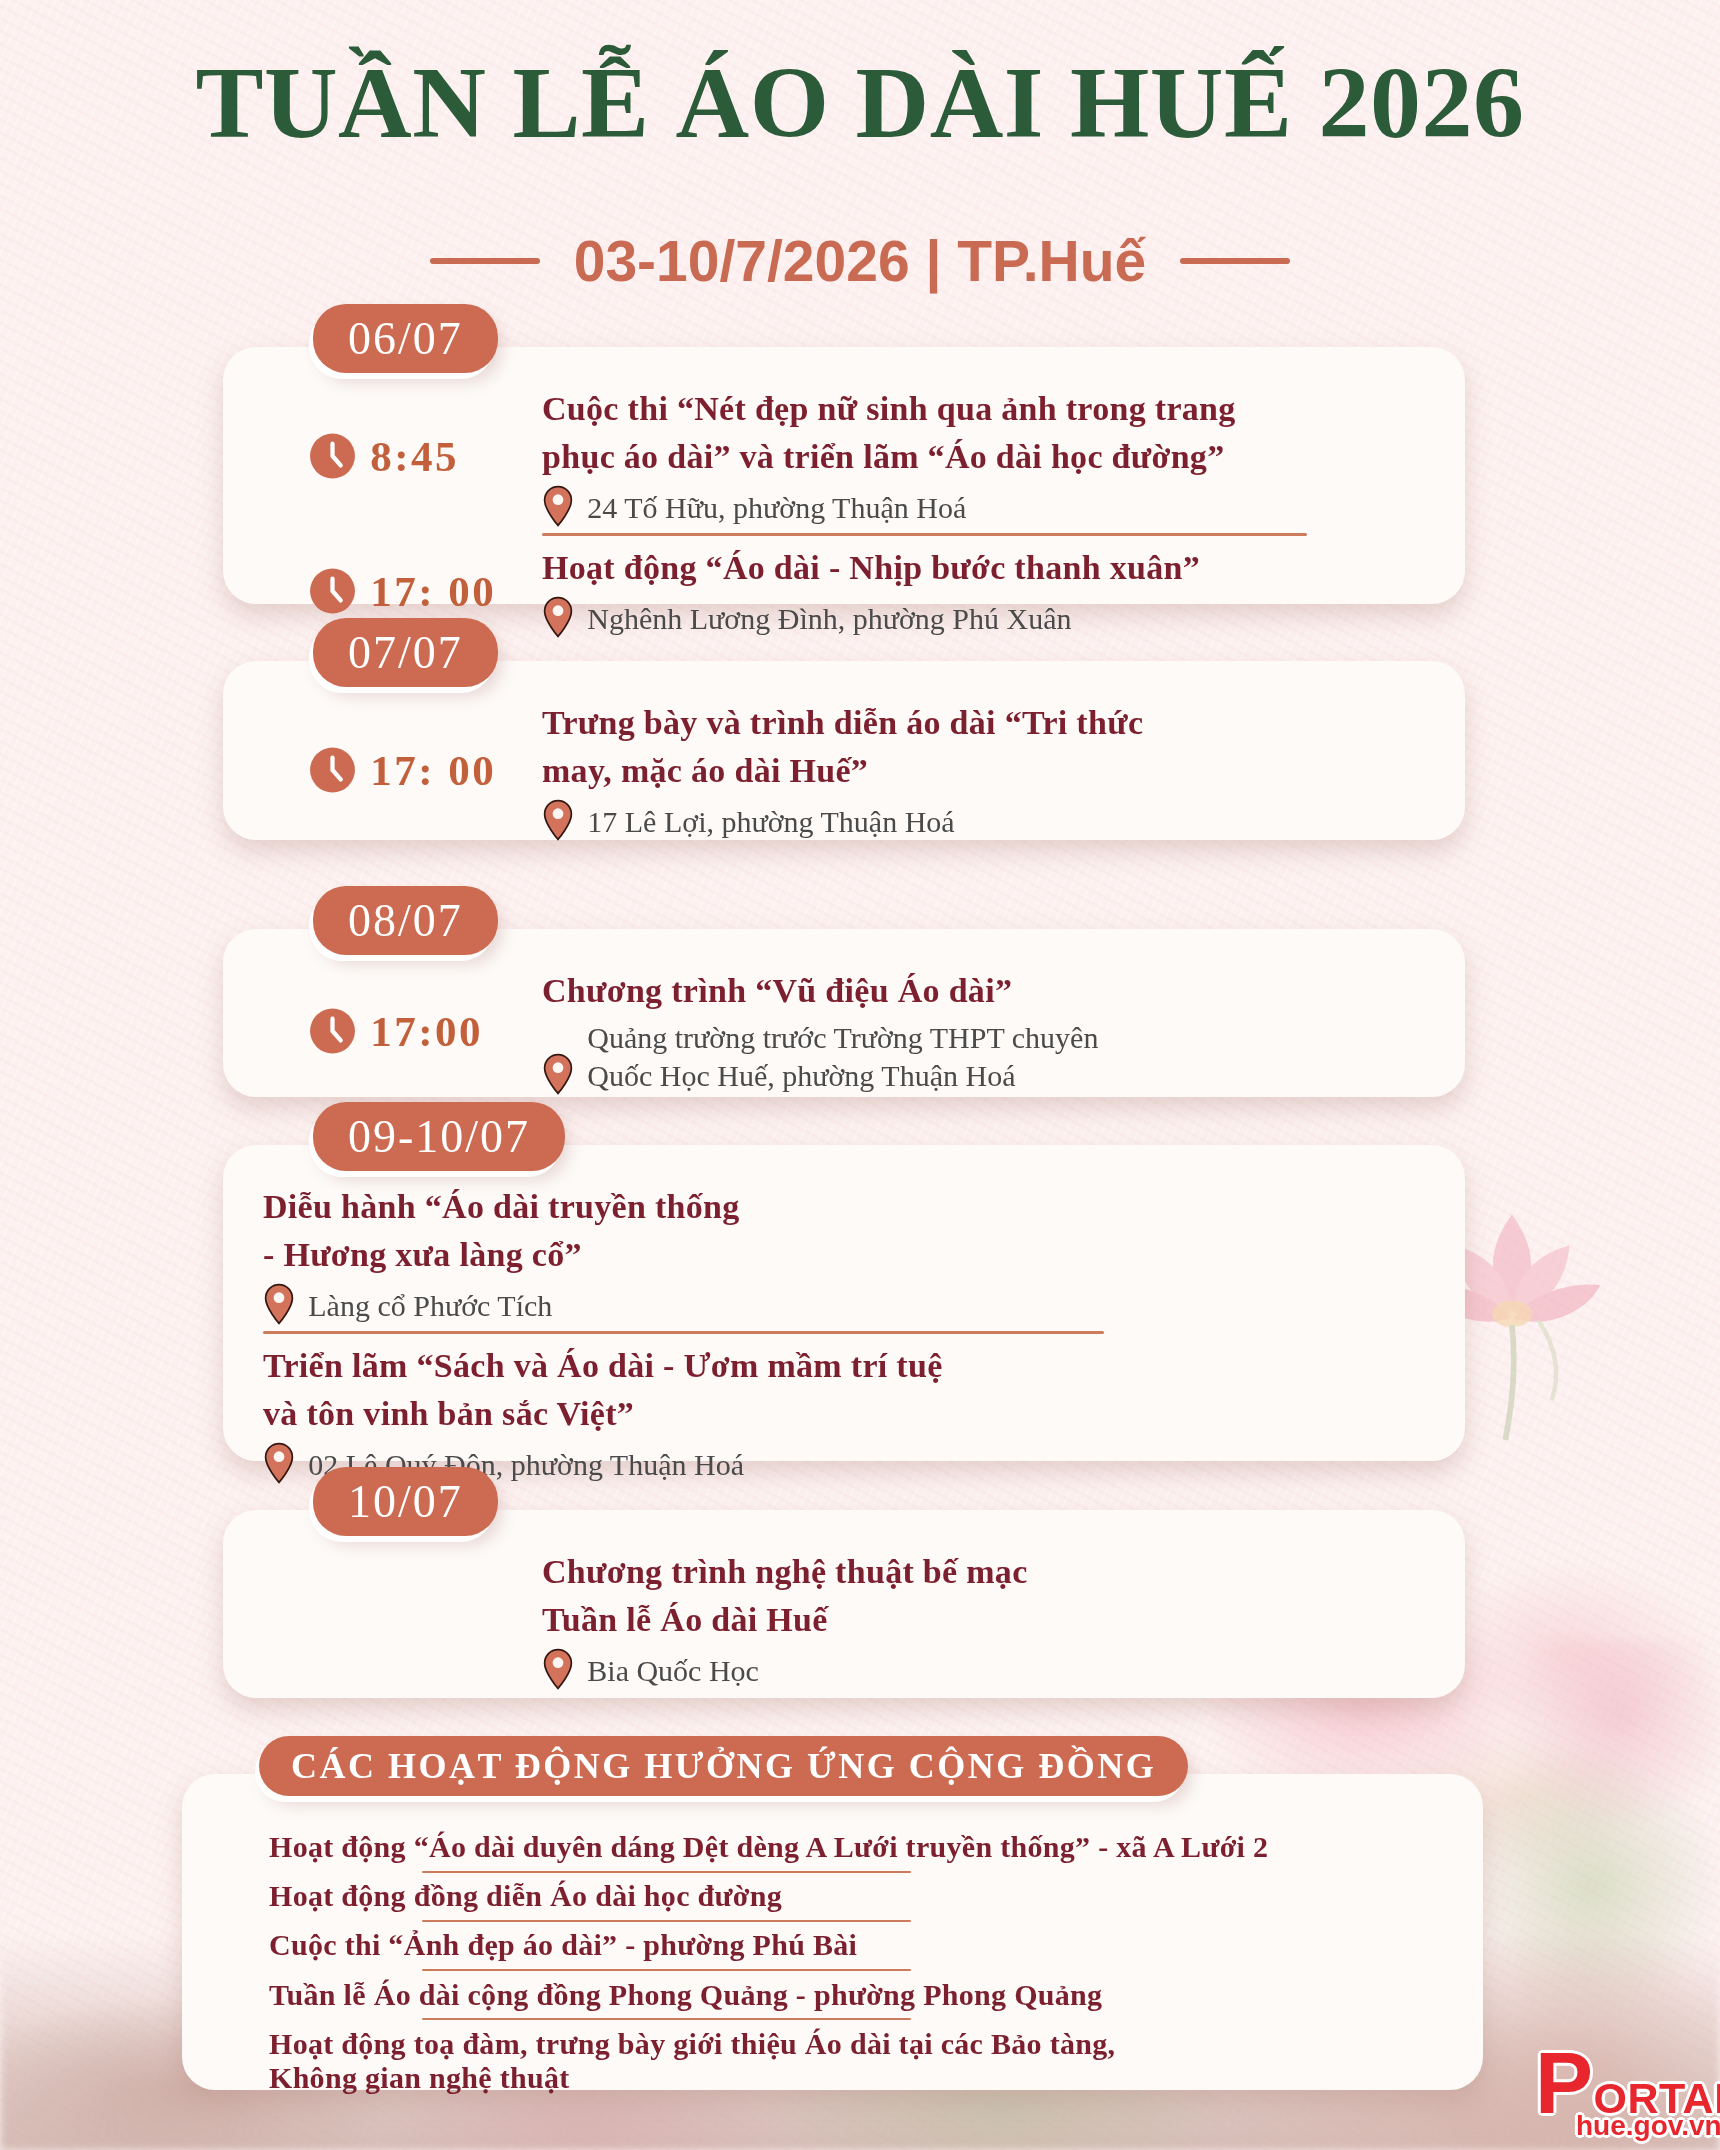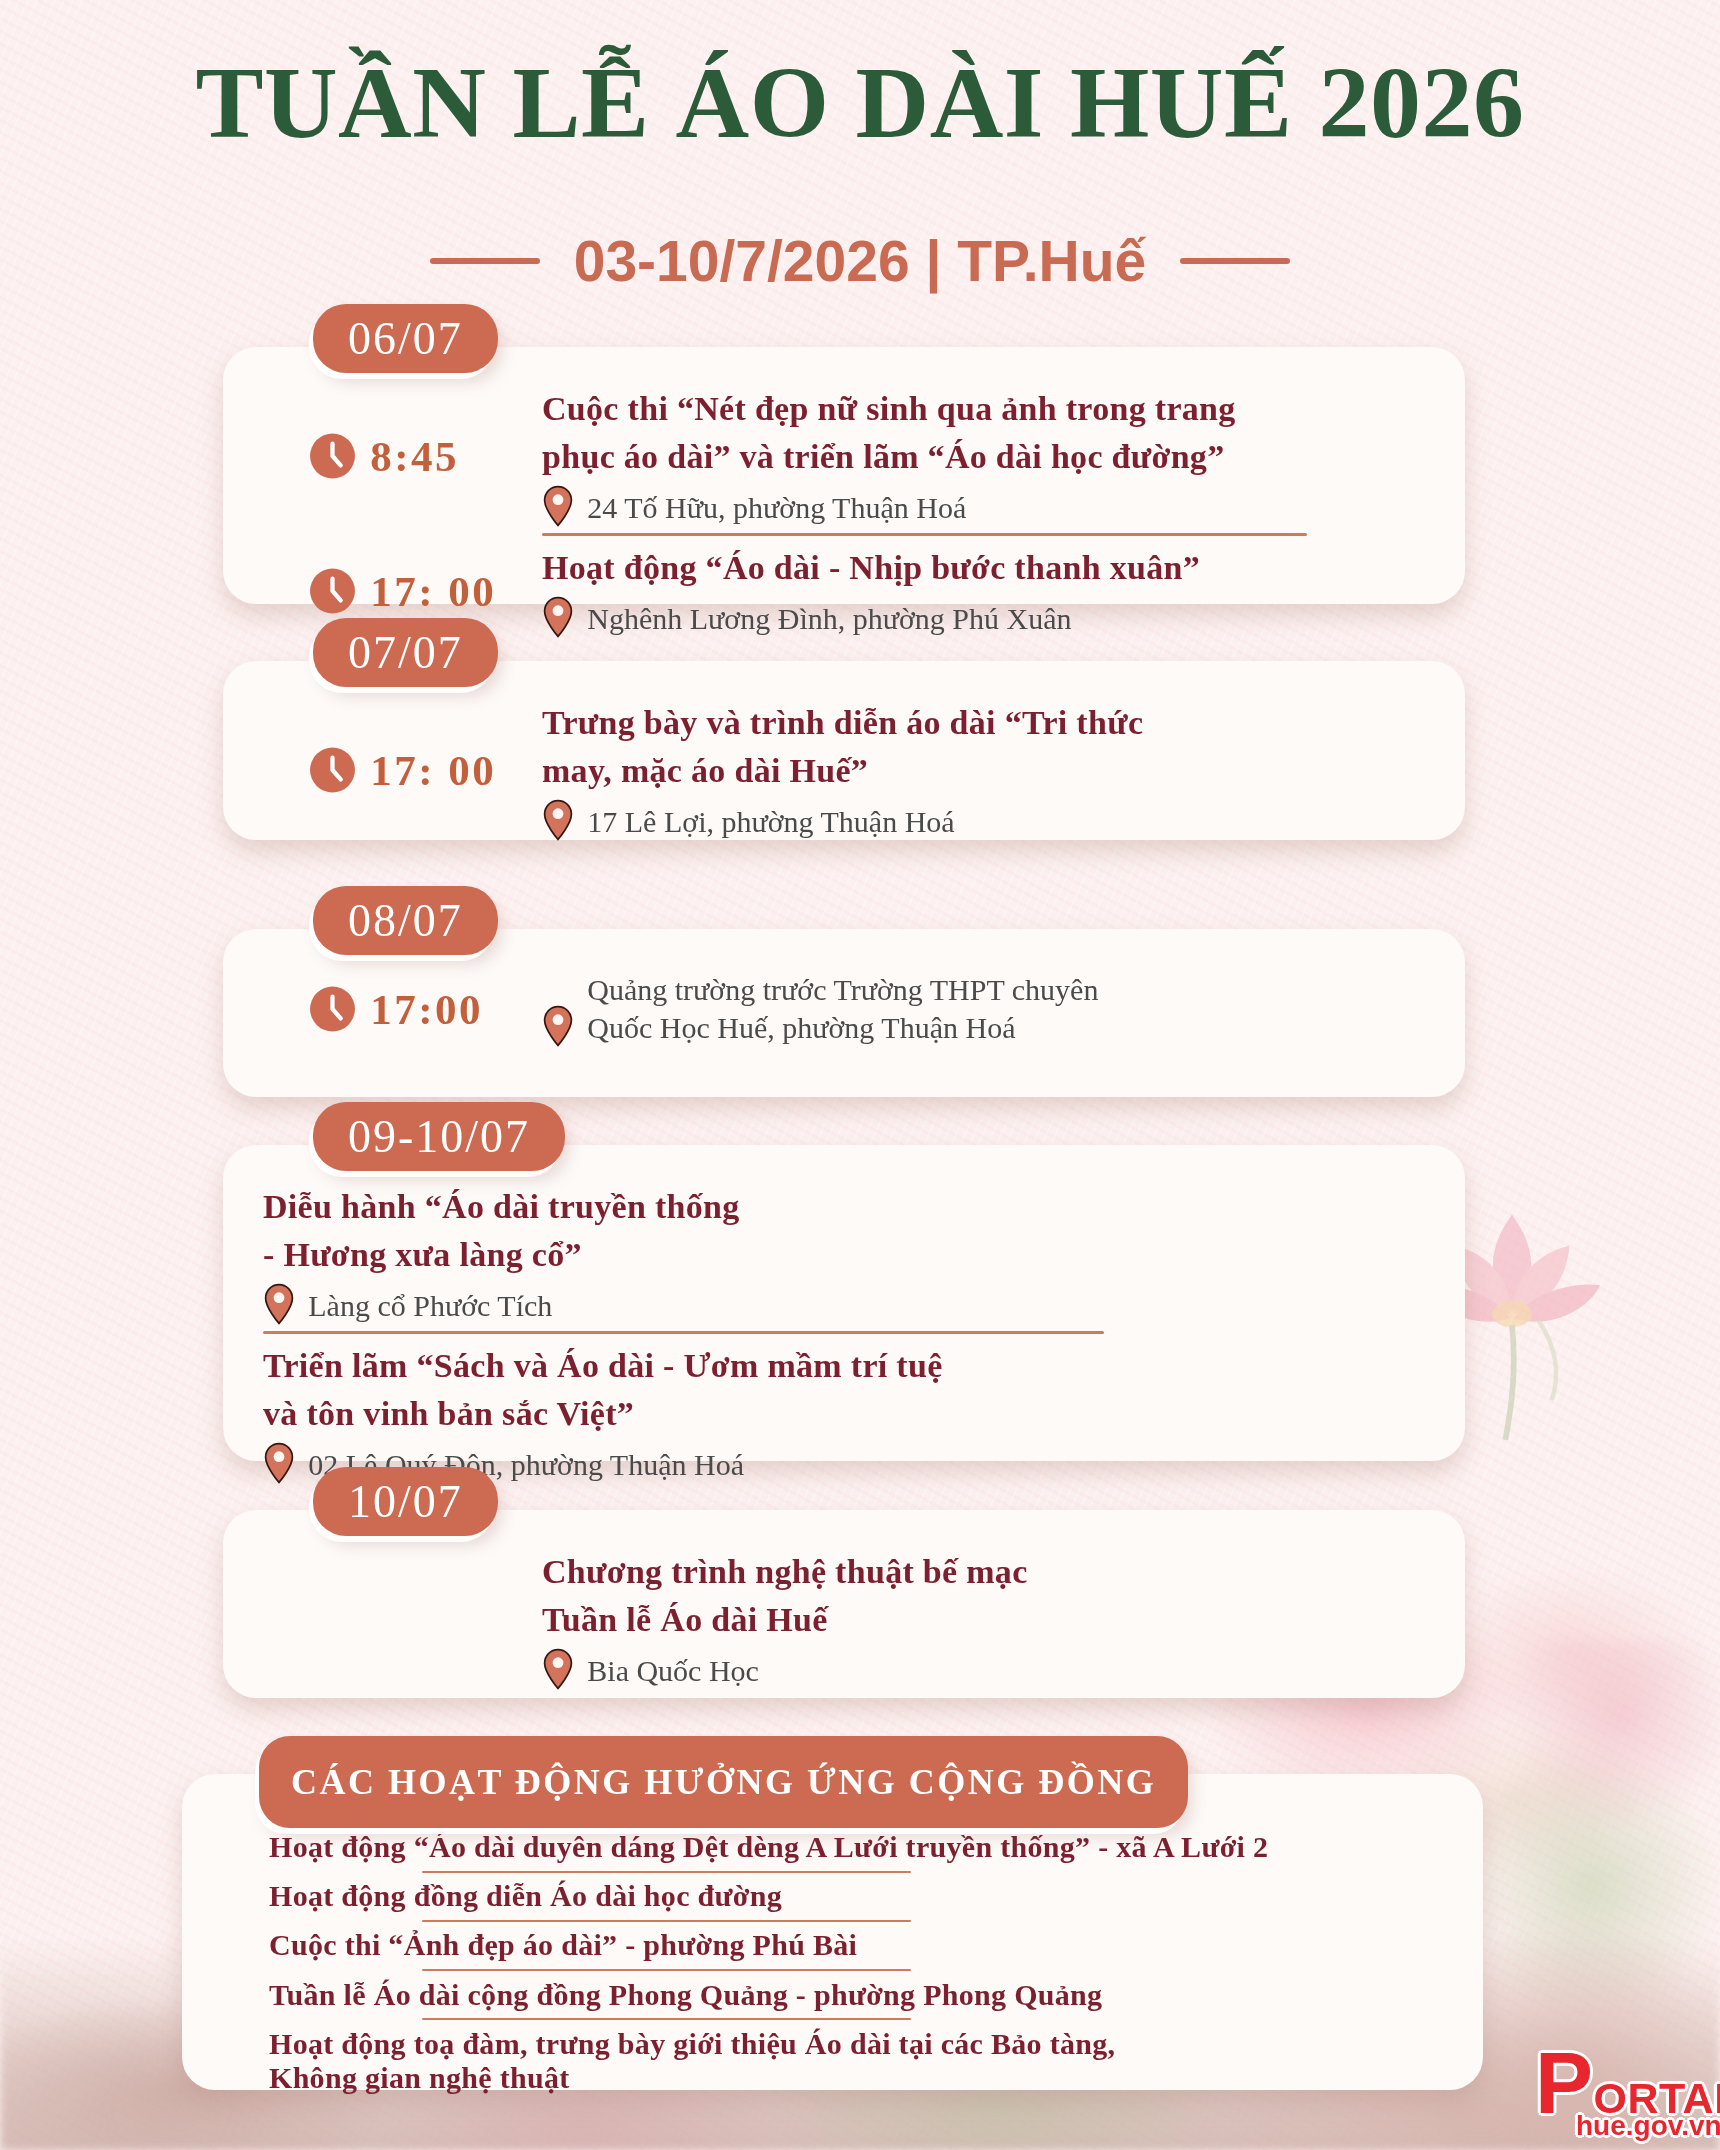--- a/index.html
+++ b/index.html
@@ -86,21 +86,21 @@
   .etitle{
     font-weight:bold;font-size:34px;line-height:48px;color:var(--maroon,#7c1f2e);
     white-space:pre-line;letter-spacing:0.3px;
   }
   .loc-row{display:flex;align-items:flex-end;gap:13.3px;margin-top:4.1px;}
   .loc-text{font-size:30px;line-height:38px;color:var(--gray,#4a4a4a);white-space:pre-line;}
   .divider{height:2.5px;width:765px;background:var(--divider,#cc7c5c);border-radius:1.5px;margin:6.1px 0 8.2px 0;}
   .section:nth-child(4) .divider{width:841px;}
   
   .community-badge{
-    position:absolute;left:259px;top:1736px;height:60px;line-height:60px;padding:16px 32px;z-index:3;
+    position:absolute;left:259px;top:1736px;height:60px;line-height:60px;padding:0 32px;z-index:3;
     background:var(--accent,#cd6b52);color:#fff;border-radius:31px;
     font-weight:bold;font-size:36px;letter-spacing:2.5px;
     box-shadow:-4.1px 6.1px 0 rgba(255,255,255,.95), 4.1px 9.2px 15.3px rgba(150,90,80,.20);
   }
   .community-card{
     position:absolute;left:182px;top:1774px;width:1301px;height:316px;box-sizing:border-box;z-index:2;
     background:var(--card,#fdfaf8);border-radius:33px;
     box-shadow:0 11.2px 24.5px rgba(168,122,112,.28);
     padding:56px 41px 15.3px 87px;
   }
@@ -221,20 +221,21 @@
       <div class="date-badge">08/07</div>
       <div class="card">
         <div class="event">
           <div class="time-block">
             <svg viewBox="0 0 24 24" width="49" height="49">
               <circle cx="12" cy="12" r="11" fill="#cd6b52"></circle>
               <path d="M12 12 V6 M12 12 L16 16.6" stroke="#ffffff" stroke-width="2.1" stroke-linecap="round" fill="none"></path>
             </svg>
             <span class="time">17:00</span>
           </div>
+          <div class="etitle">Chương trình “Vũ điệu Áo dài”</div>
           <div class="loc-row">
             <svg viewBox="0 0 24 32" width="32" height="42" style="flex:none">
               <path d="M12 1.2 C6.2 1.2 1.8 5.8 1.8 11.6 C1.8 19 12 30.8 12 30.8 C12 30.8 22.2 19 22.2 11.6 C22.2 5.8 17.8 1.2 12 1.2 Z" fill="#d4735b" stroke="#351712" stroke-width="1.3"></path>
               <circle cx="12" cy="11.2" r="4.1" fill="#fdf6f3"></circle>
             </svg>
             <span class="loc-text">Quảng trường trước Trường THPT chuyên
 Quốc Học Huế, phường Thuận Hoá</span>
           </div>
         </div>
       </div>

